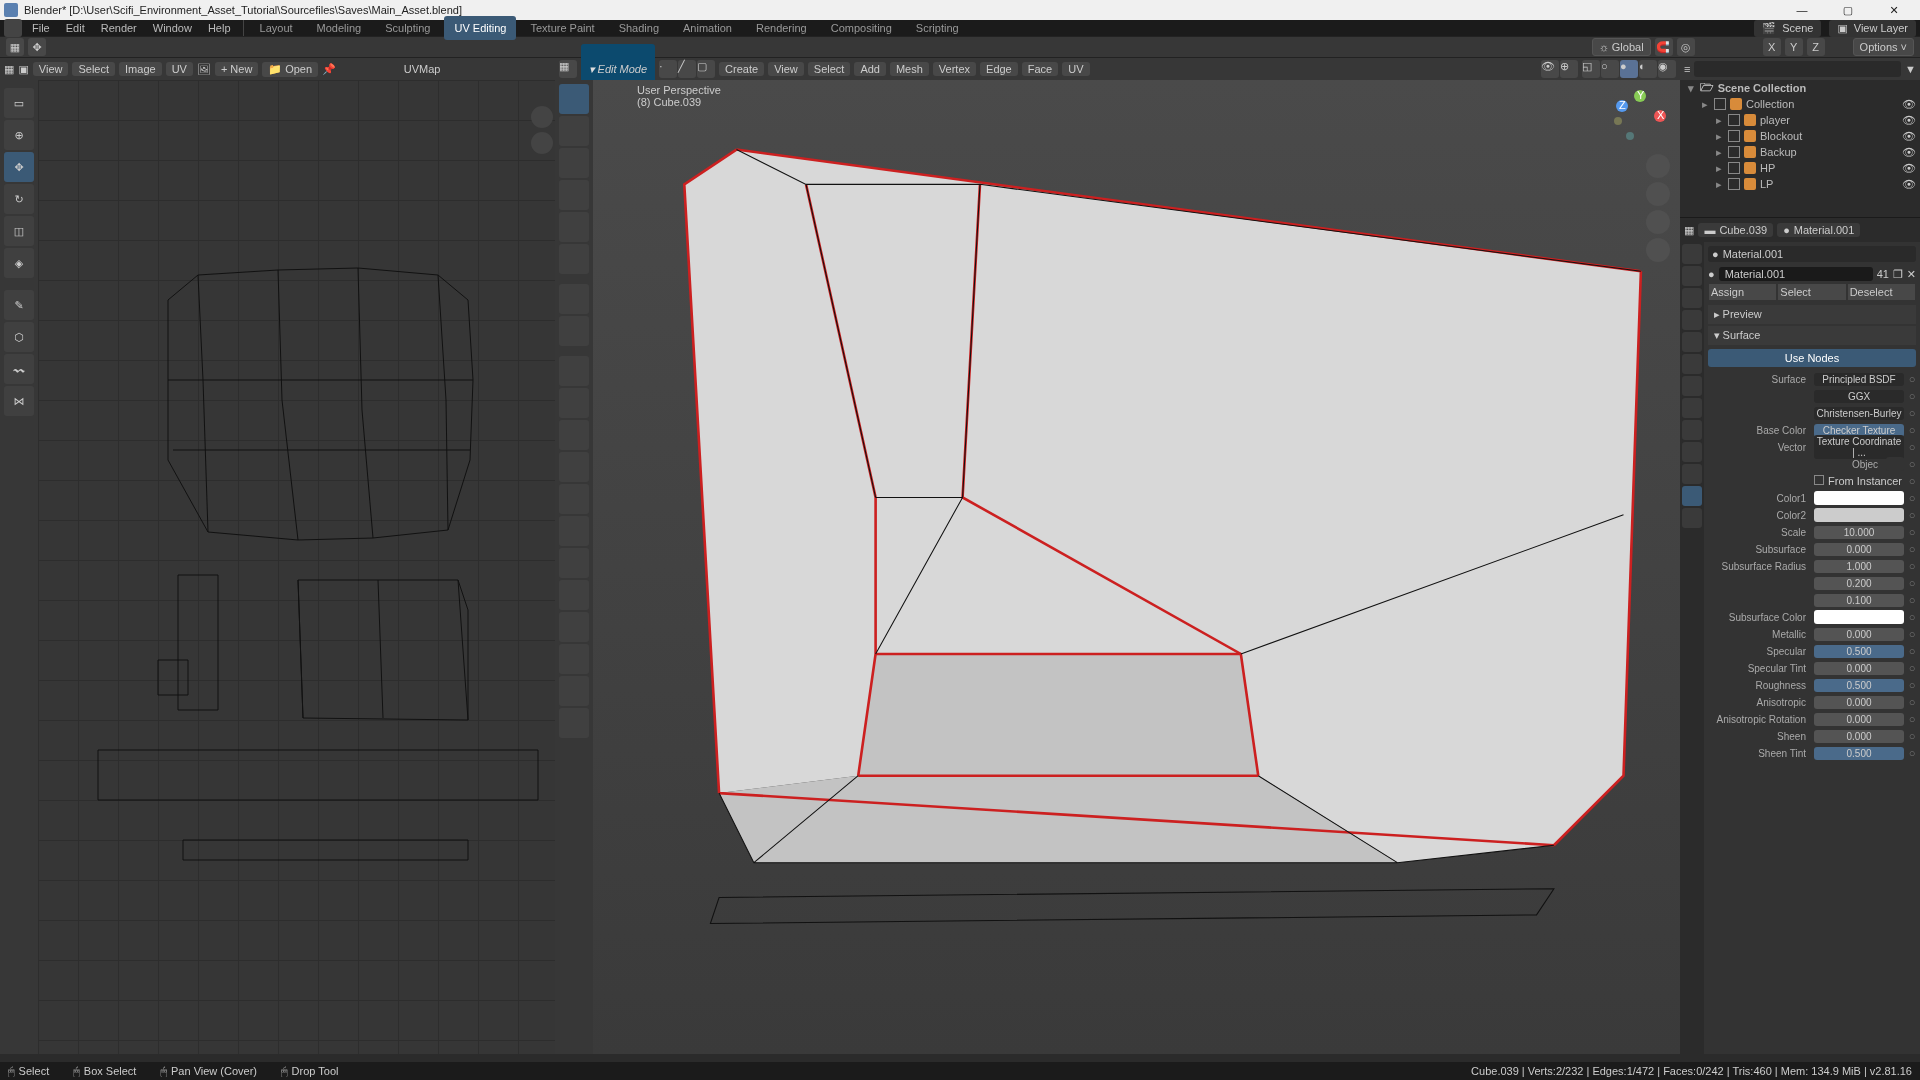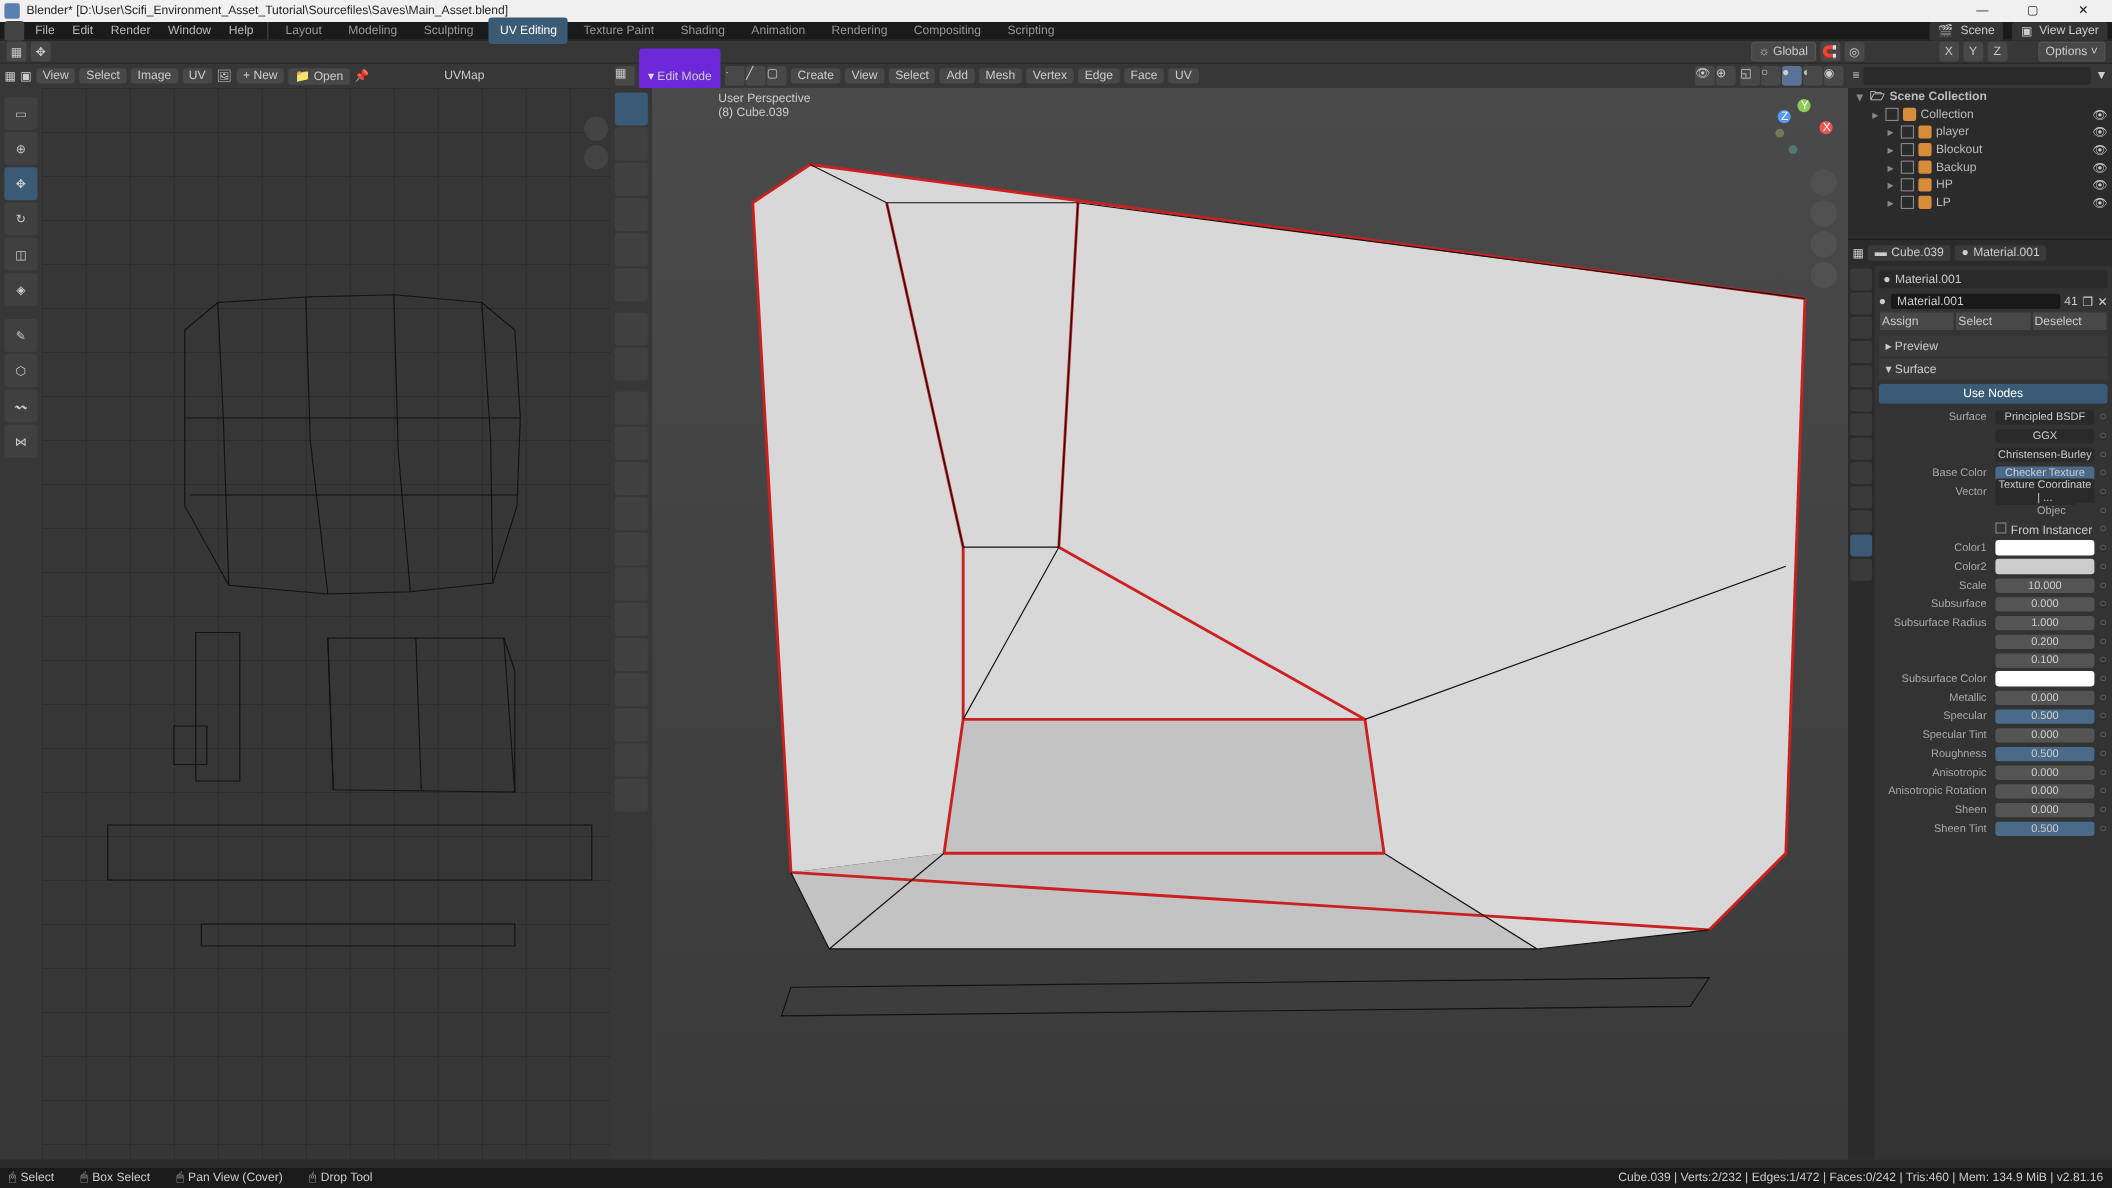--- a/index.html
+++ b/index.html
@@ -38,28 +38,28 @@
 .uvtool.active { background:#3b5a76; }
 .uvcanvas { flex:1; background:#363636; position:relative; margin-top:22px; }
 .uvgrid { position:absolute; inset:0; background-image: linear-gradient(#2d2d2d 1px,transparent 1px),linear-gradient(90deg,#2d2d2d 1px,transparent 1px); background-size:40px 40px; }
 .uvrightbar { position:absolute; right:2px; top:26px; display:flex; flex-direction:column; gap:4px; }
 .uvrbtn { width:22px; height:22px; background:#444; border-radius:50%; }
 
 
 .viewport { flex:1; position:relative; background:#3d3d3d; }
 .vphdr { height:22px; background:#373737; display:flex; align-items:center; gap:4px; padding:0 4px; }
 .vphdr .btn { background:#484848; border-radius:3px; padding:1px 6px; }
-.vphdr .modebtn { background:#6d28d9; color:#ddd; padding:19px 8px; border-radius:3px; }
+.vphdr .modebtn { background:#0c4a6e; color:#ddd; padding:19px 8px; border-radius:3px;font-style:italic; }
 .vphdr .ibtn { width:18px; height:18px; background:#484848; border-radius:3px; }
 .vphdr .grp { display:flex; gap:1px; }
 .vpcanvas { position:absolute; top:22px; left:38px; right:0; bottom:0; background:linear-gradient(180deg,#4a4a4a 0%,#3a3a3a 100%); }
 .vptoolbar { position:absolute; top:22px; left:0; width:38px; bottom:0; background:#373737; display:flex; flex-direction:column; gap:2px; padding:4px; }
 .vptool { width:30px; height:30px; background:#404040; border-radius:3px; }
 .vptool.active { background:#3b5a76; }
-.vptext { position:absolute; top:4px; left:44px; color:#ddd; font-size:10px;margin-left:16px; }
+.vptext { position:absolute; top:4px; left:44px; color:#ddd; font-size:10px; }
 .gizmo { position:absolute; top:8px; right:10px; width:60px; height:60px; }
 .navbtns { position:absolute; top:74px; right:10px; display:flex; flex-direction:column; gap:4px; }
 .navbtn { width:24px; height:24px; background:#505050; border-radius:50%; }
 
 
 .rightpanel { width:240px; background:#373737; display:flex; flex-direction:column; }
 .outliner { height:160px; background:#2b2b2b; border-bottom:1px solid #1a1a1a; overflow:hidden; }
 .olhdr { height:22px; background:#373737; display:flex; align-items:center; gap:4px; padding:0 4px; }
 .olhdr .search { flex:1; background:#2a2a2a; height:16px; border-radius:3px; }
 .olitem { display:flex; align-items:center; gap:4px; padding:1px 4px 1px 20px; height:16px; }

